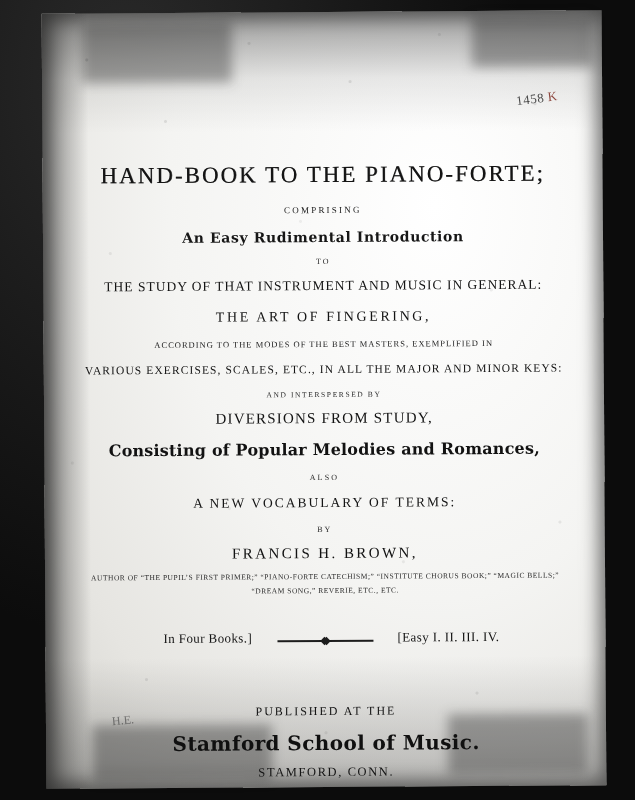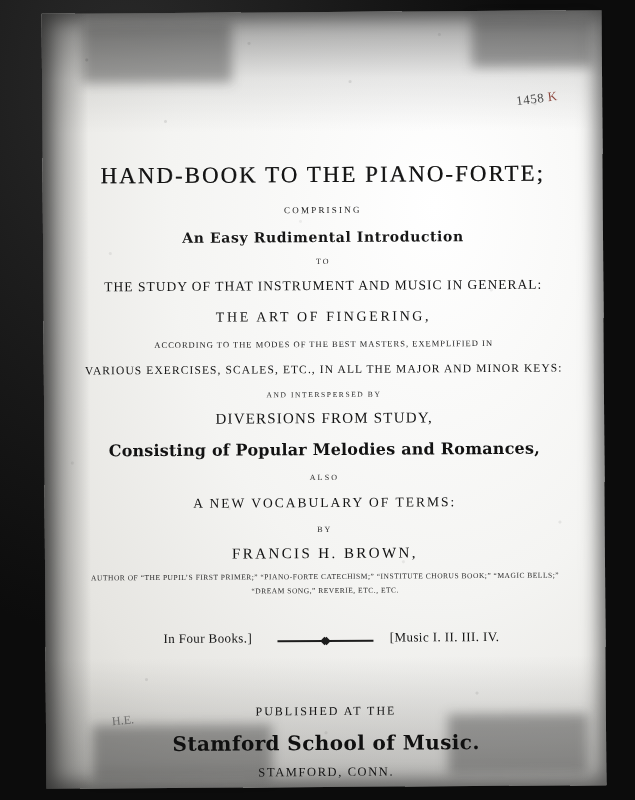--- a/index.html
+++ b/index.html
@@ -347,21 +347,21 @@
       <div class="line also-line">ALSO</div>
       <div class="line vocab-line">A NEW VOCABULARY OF TERMS:</div>
       <div class="line by-line">BY</div>
       <div class="line author-line">FRANCIS H. BROWN,</div>
       <div class="line credits-line">AUTHOR OF “THE PUPIL’S FIRST PRIMER;” “PIANO-FORTE CATECHISM;” “INSTITUTE CHORUS BOOK;” “MAGIC BELLS;”</div>
       <div class="line credits-line">“DREAM SONG,” REVERIE, ETC., ETC.</div>
 
       <div id="books-row">
         <span class="books-left">In Four Books.]</span>
         <span class="rule-orn"></span>
-        <span class="books-right"><span>[Music I. II. III. IV.</span></span>
+        <span class="books-right"><span>[Easy I. II. III. IV.</span></span>
       </div>
 
       <div id="imprint">
         <div class="line published-line">PUBLISHED AT THE</div>
         <div class="line publisher-line">Stamford School of Music.</div>
         <div class="line city-line">STAMFORD, CONN.</div>
       </div>
     </div>
 
     <div id="pencil-mark">H.E.</div>

